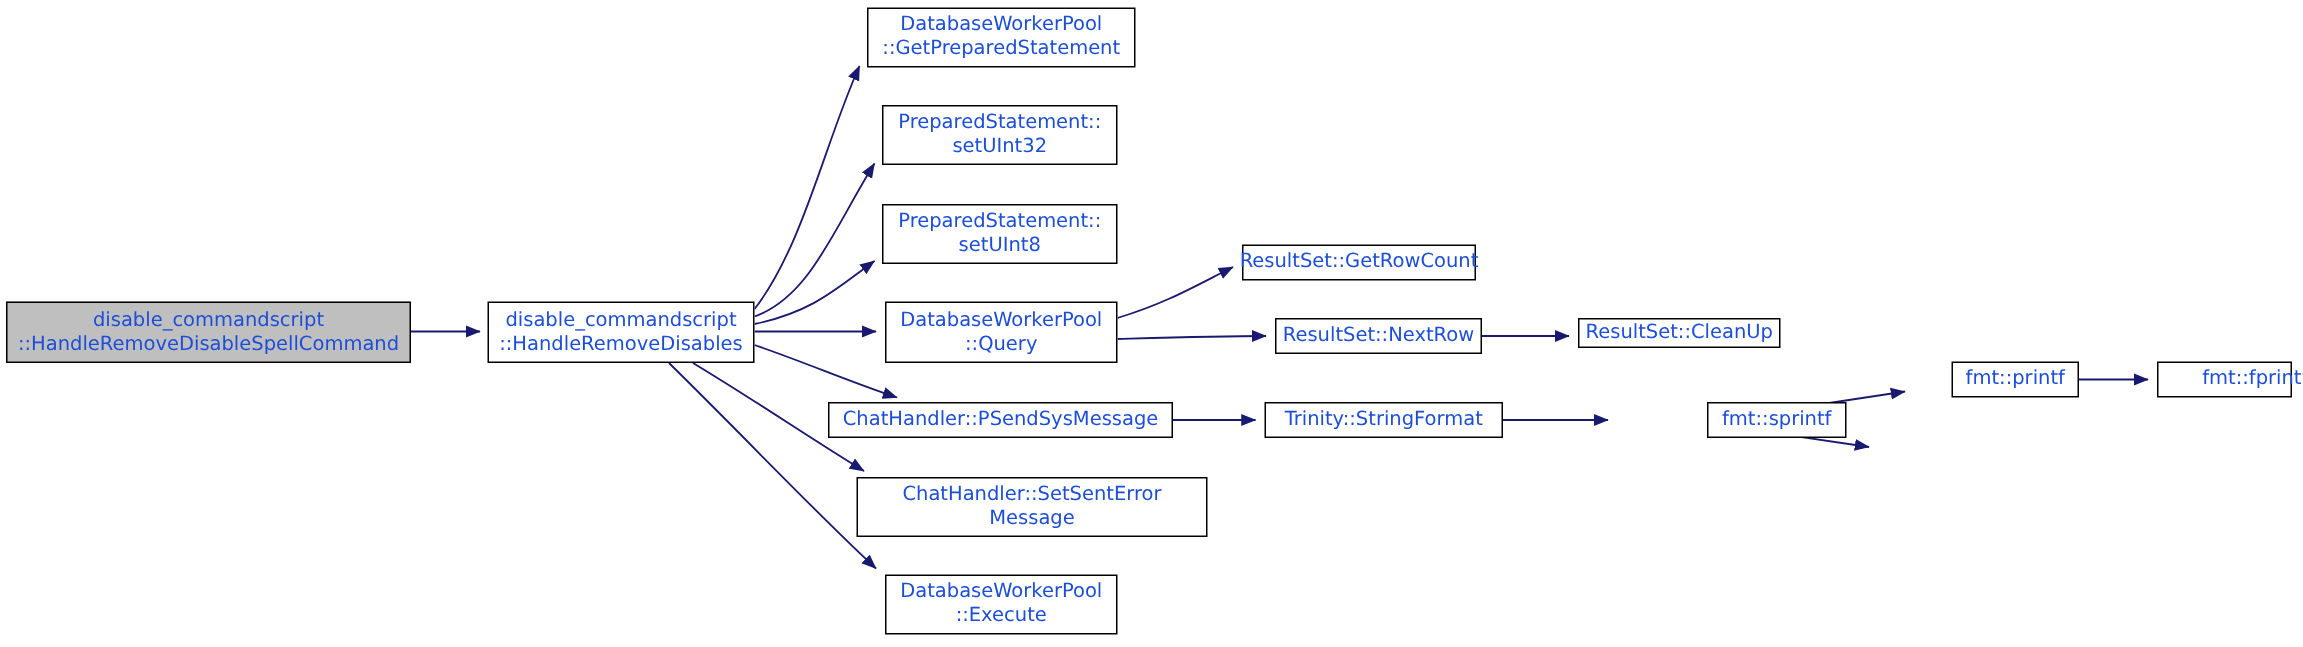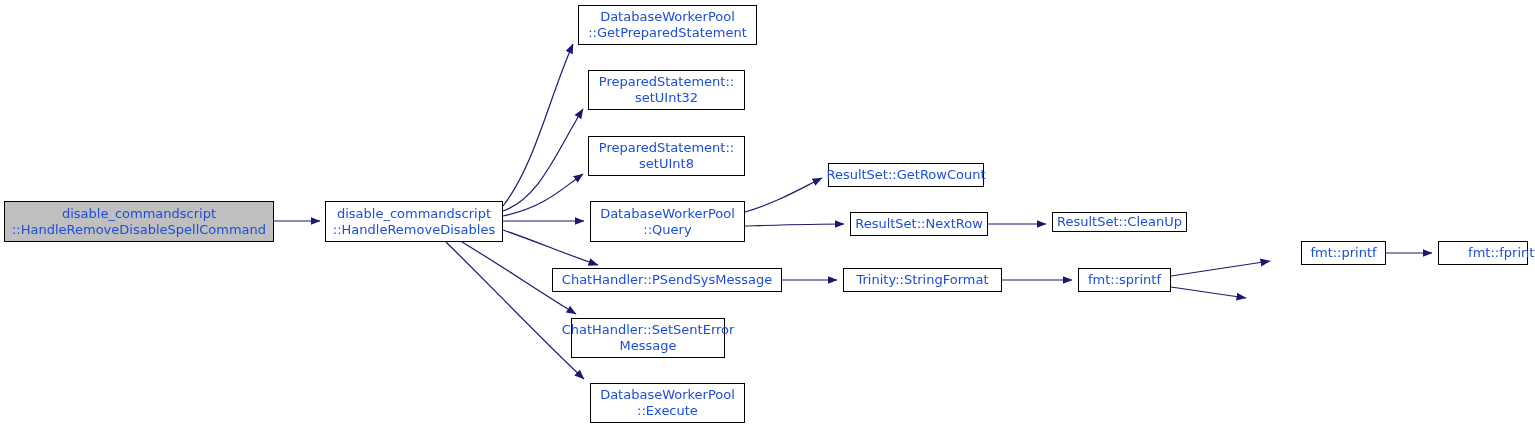--- a/index.html
+++ b/index.html
@@ -98,26 +98,26 @@
   <div class="node" style="left:828px; top:163px; width:156px; height:24px;">ResultSet::GetRowCount</div>
 
   <div class="node" style="left:850px; top:212px; width:138px; height:24px;">ResultSet::NextRow</div>
 
   <div class="node" style="left:1052px; top:212px; width:135px; height:20px;">ResultSet::CleanUp</div>
 
   <div class="node" style="left:843px; top:268px; width:159px; height:24px;">Trinity::StringFormat</div>
 
   <div class="node" style="left:552px; top:268px; width:230px; height:24px;">ChatHandler::PSendSysMessage</div>
 
-  <div class="node" style="left:1078px; top:268px; width:93px; height:24px;">fmt::sprintf</div>
+  <div class="node" style="left:1138px; top:268px; width:93px; height:24px;">fmt::sprintf</div>
 
   <div class="node" style="left:1277px; top:241px; width:85px; height:24px;margin-left:24px;">fmt::printf</div>
 
   <div class="node" style="left:1438px; top:241px; width:90px; height:24px;padding-left:44px;">fmt::fprintf</div>
 
 
-  <div class="node" style="left:571px; top:318px; width:154px; height:40px;">ChatHandler::SetSentError
+  <div class="node" style="left:571px; top:318px; width:234px; height:40px;">ChatHandler::SetSentError
 Message</div>
 
   <div class="node" style="left:590px; top:383px; width:155px; height:40px;">DatabaseWorkerPool
 ::Execute</div>
 
 </div>
 
 </body></html>

